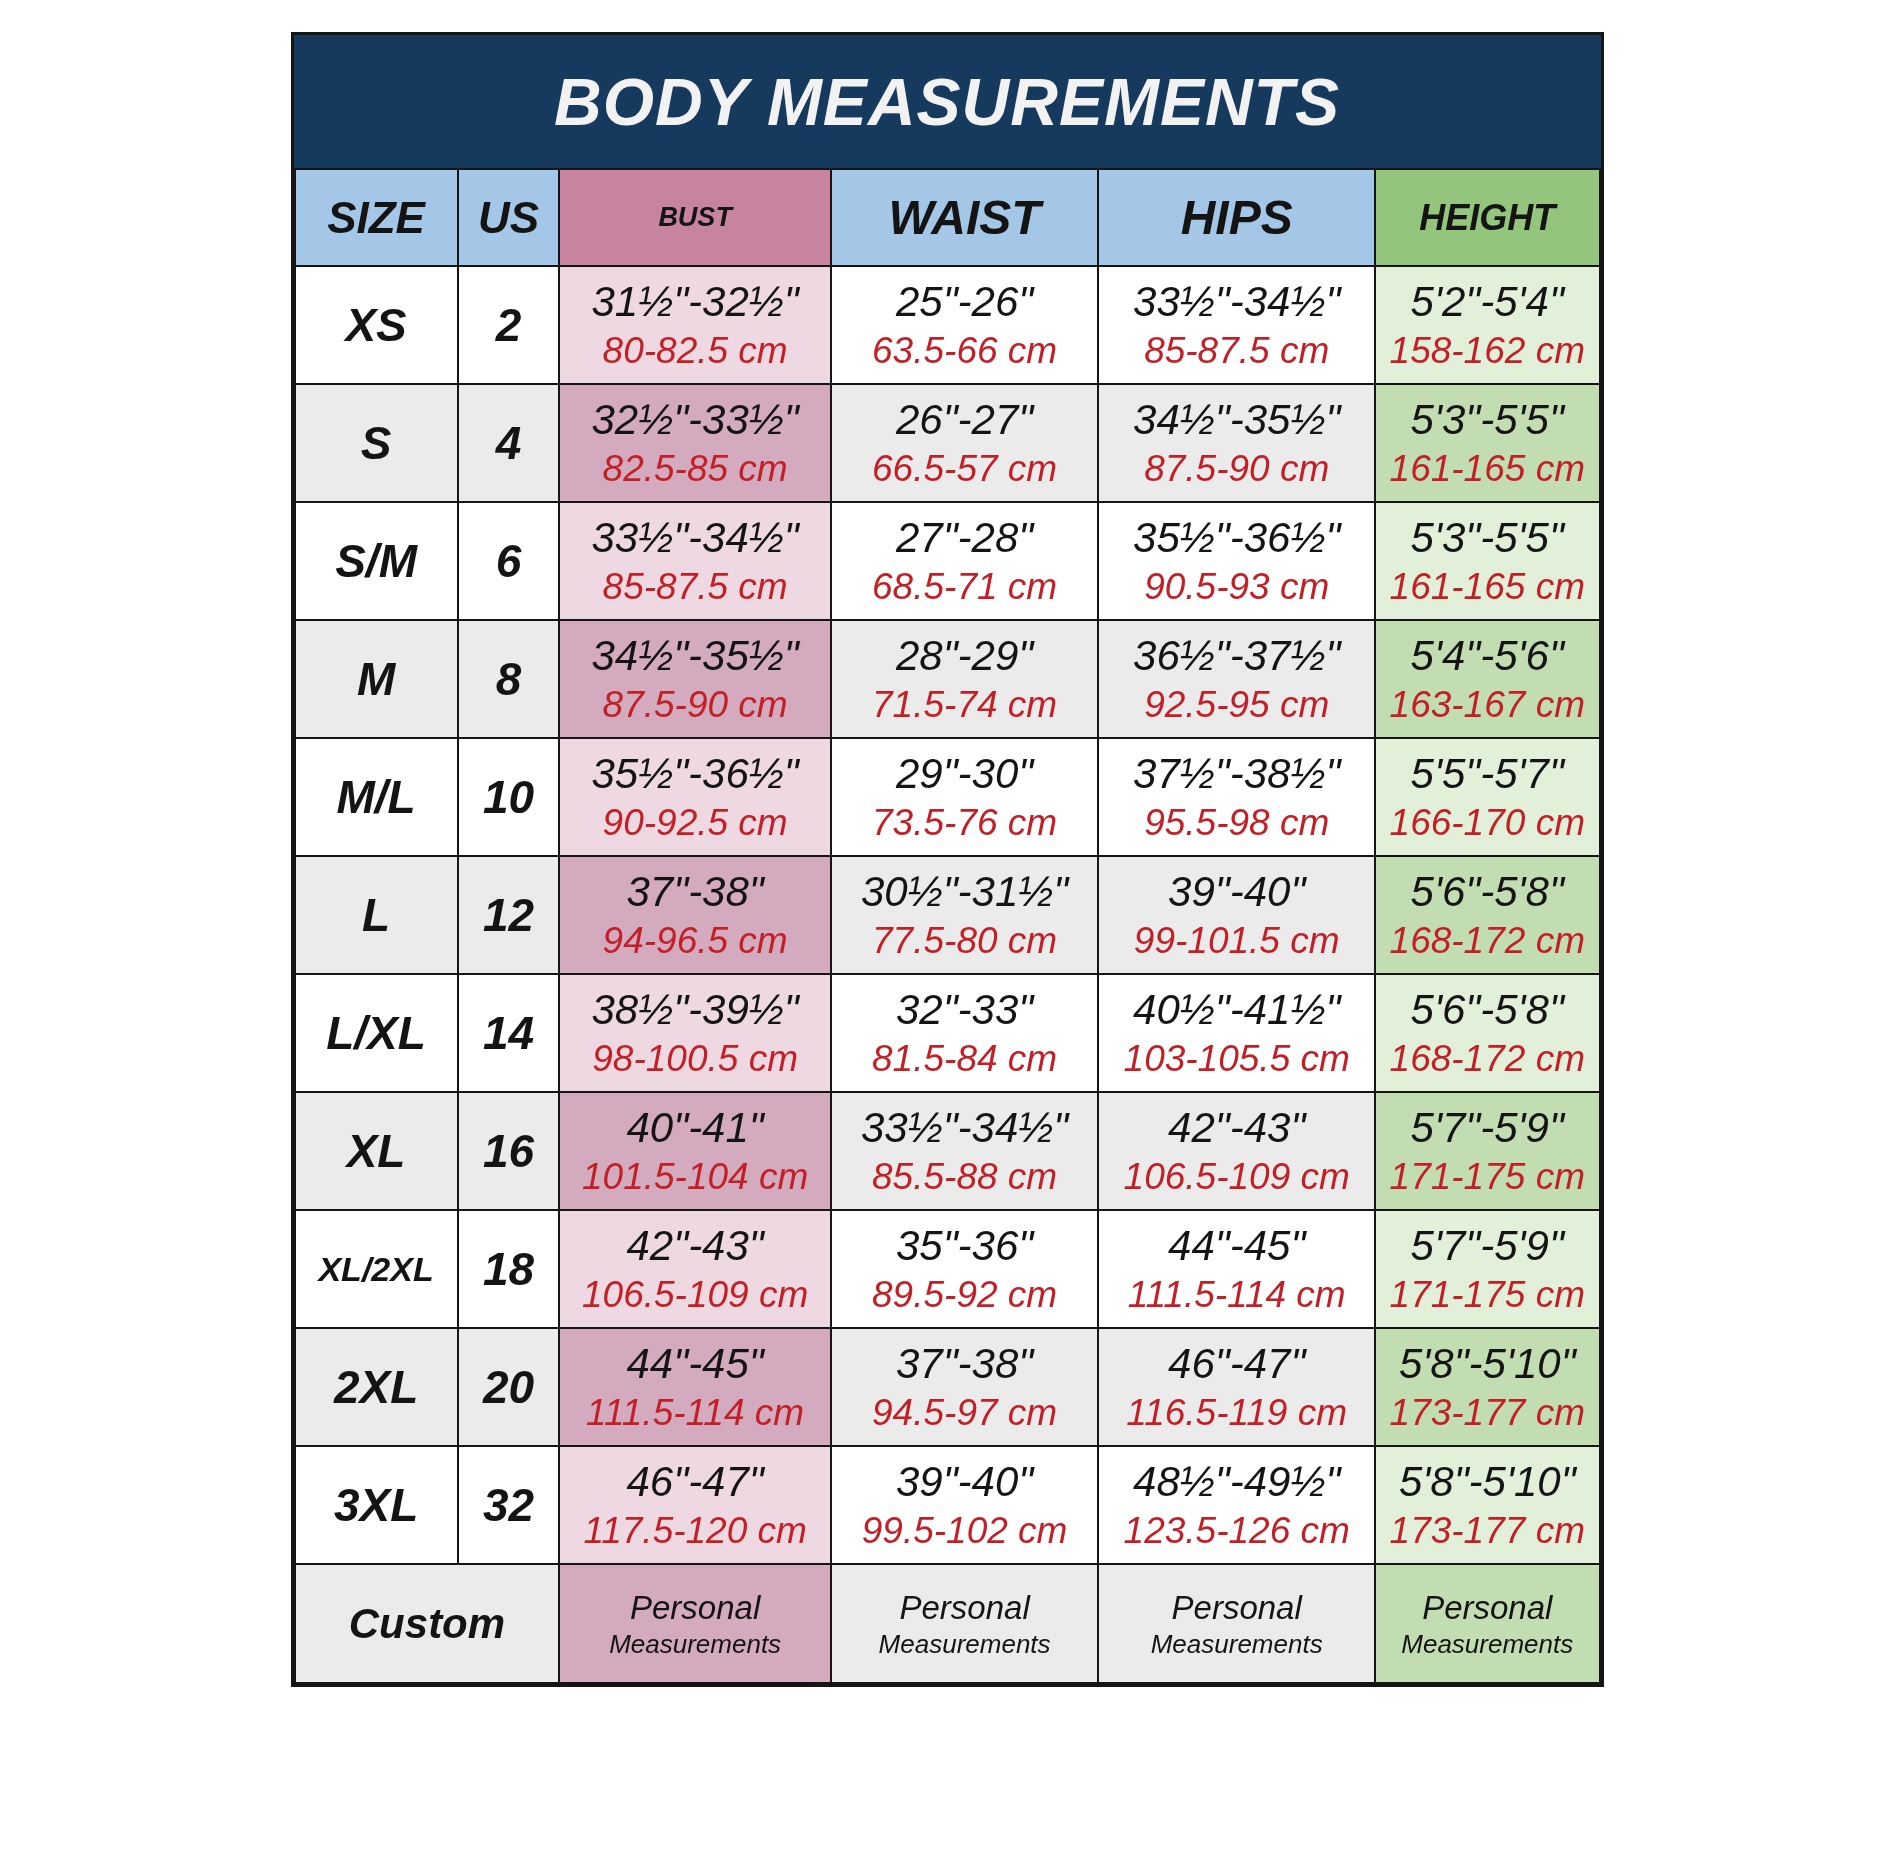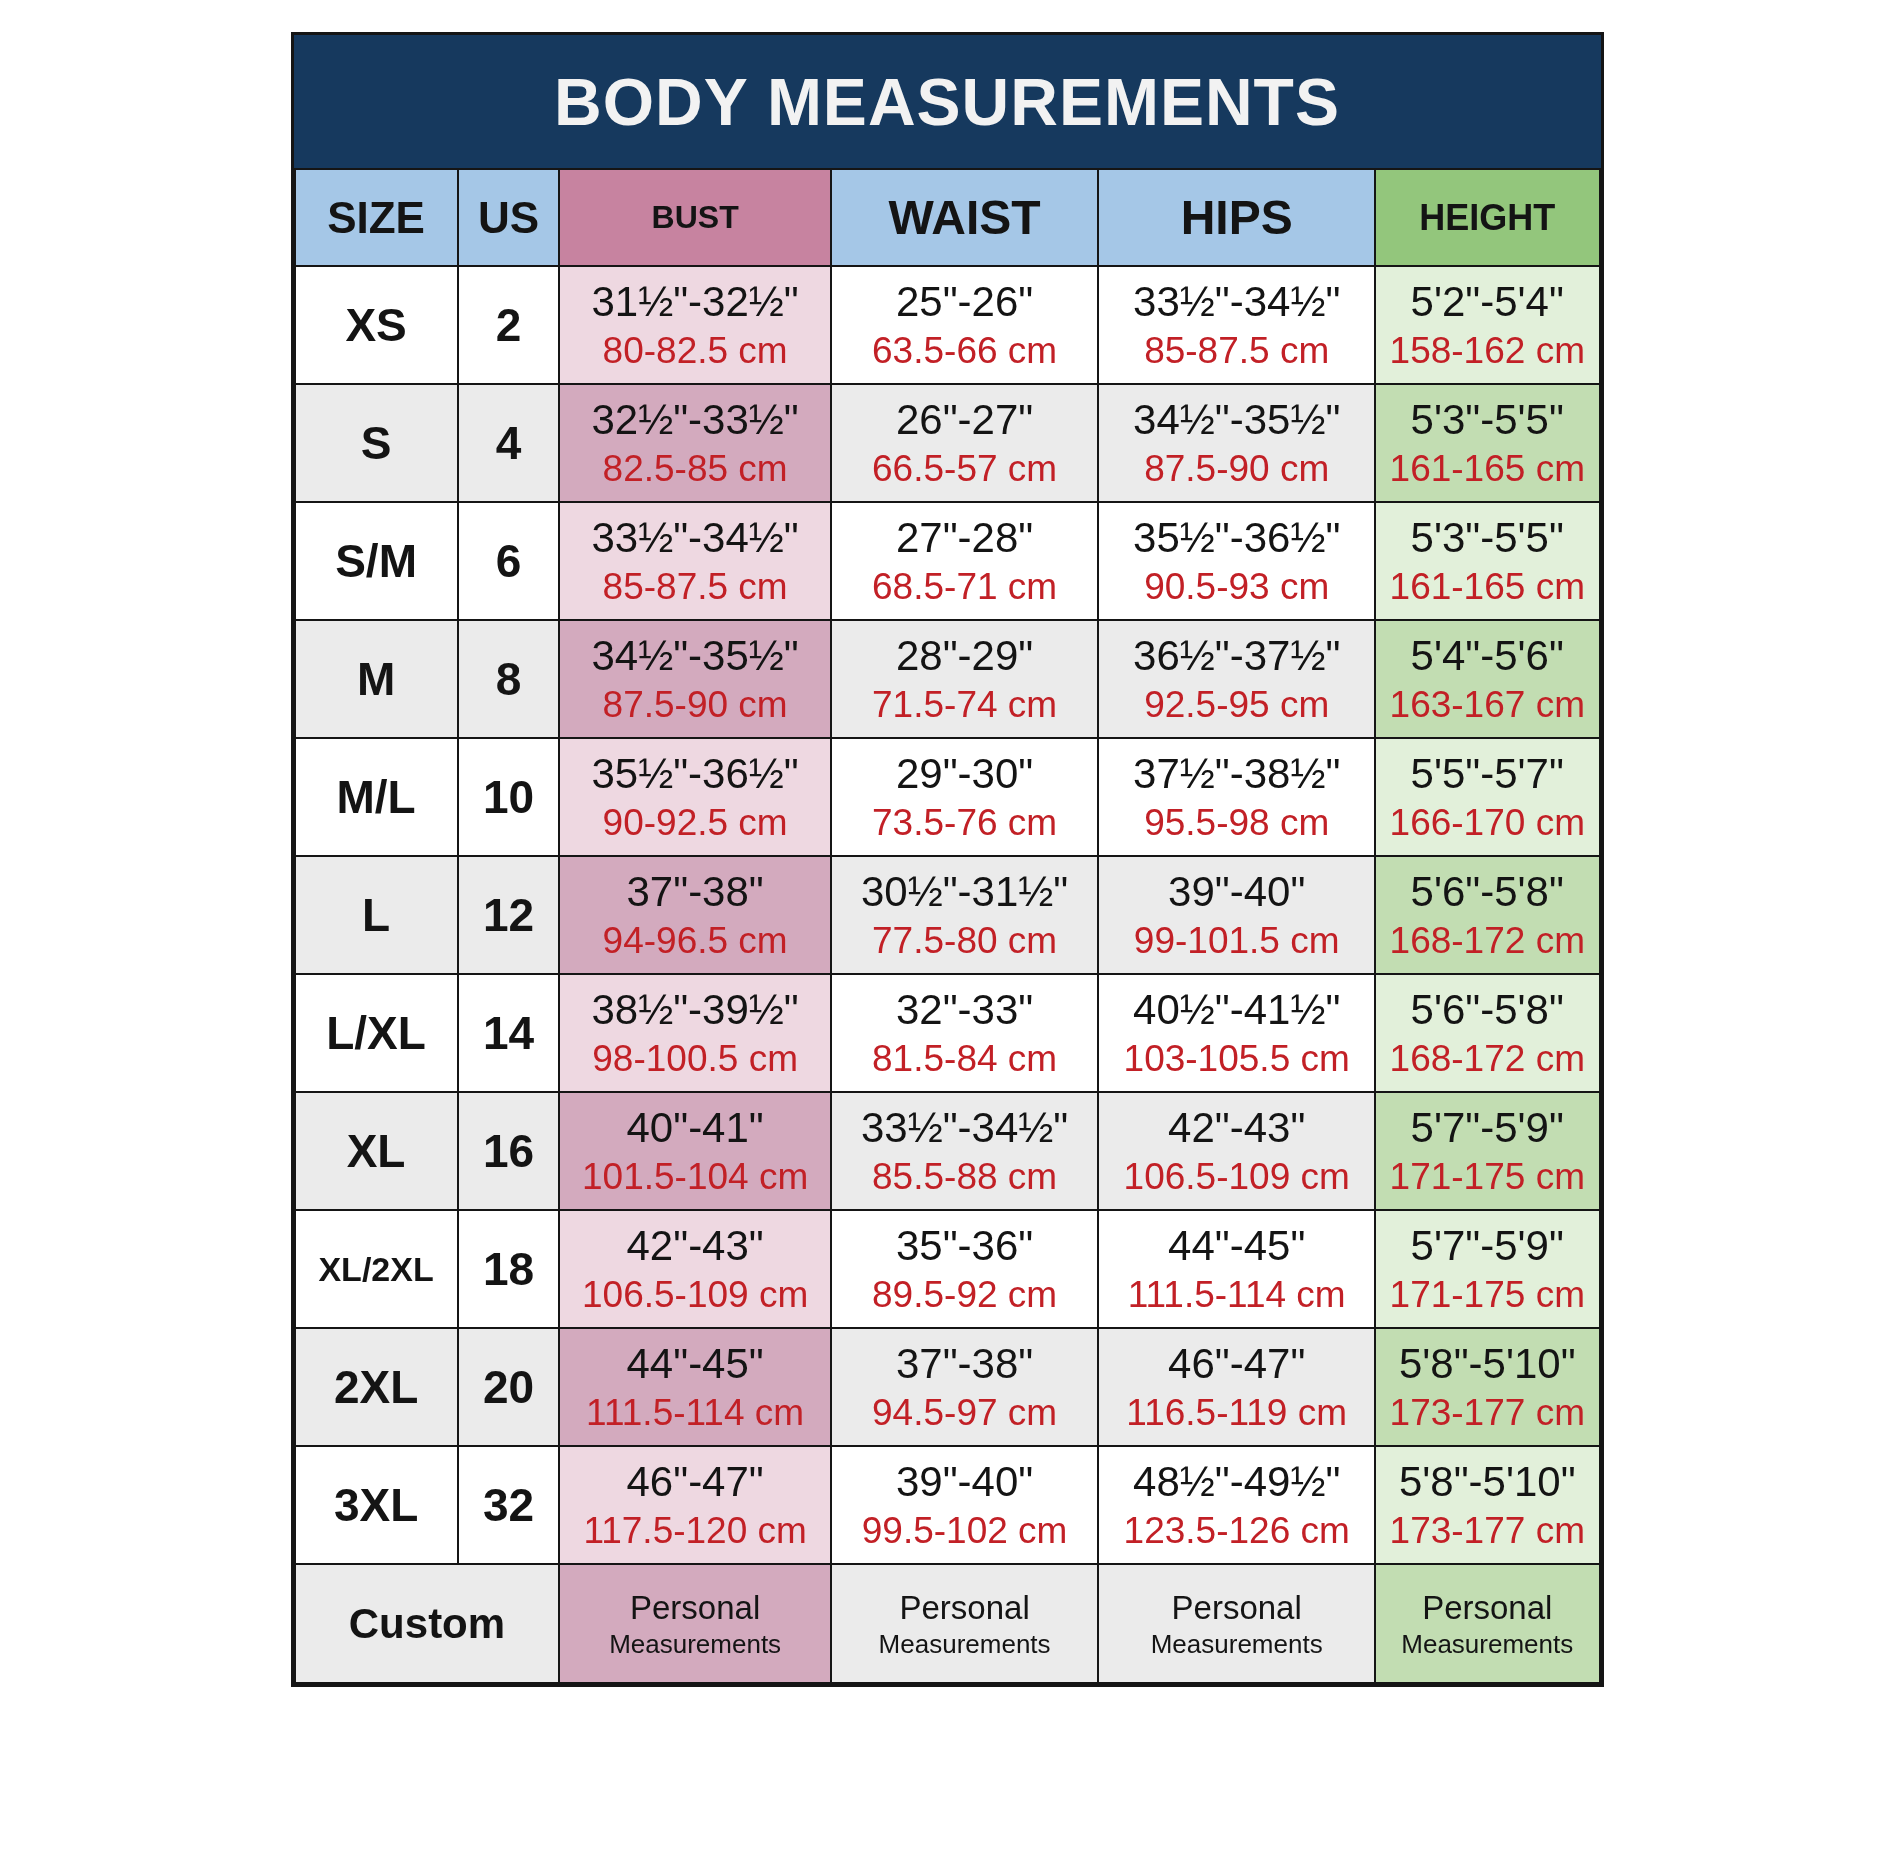--- a/index.html
+++ b/index.html
@@ -19,20 +19,21 @@
     margin:0;padding:0;background:#ffffff;
     width:1894px;height:1858px;
     font-family:"Liberation Sans", sans-serif;
     -webkit-font-smoothing:antialiased;
   }
   .chart{
     width:1313px;margin:32px auto 0;
     border:3px solid #151515;
     box-sizing:border-box;
     background:#0c4a6e;
+    font-style:italic;
   }
   .banner{
     background:var(--navy);
     color:#f2f2f2;
     display:flex;align-items:center;justify-content:center;
     font-weight:700;text-align:center;
   }
   .banner.top{height:133px;font-size:66px;letter-spacing:1px;}
   .banner.bottom{height:137px;font-size:70px;letter-spacing:2px;}
   table{
@@ -40,21 +41,21 @@
   }
   th,td{
     border:2px solid #151515;
     text-align:center;vertical-align:middle;
     padding:0;color:var(--ink);
     overflow:hidden;
   }
   tr.head-row th{height:95px;font-weight:700;margin-top:33px;}
   th.col-size,th.col-us{background:var(--light-blue);font-size:44px;}
   th.col-waist,th.col-hips{background:var(--light-blue);font-size:48px;}
-  th.col-bust{background:var(--pink-header);font-size:32px;}
+  th.col-bust{background:var(--pink-header);font-size:27px;}
   th.col-height{background:var(--green-header);font-size:36px;}
 
   tr.data-row{height:118px;}
   tr.data-row td{background:#ffffff;}
   tr.data-row:nth-child(even) td{background:var(--gray-row);}
   tr.data-row:nth-child(odd)  td.col-bust{background:var(--pink-light);}
   tr.data-row:nth-child(even) td.col-bust{background:var(--pink-dark);}
   tr.data-row:nth-child(odd)  td.col-height{background:var(--green-light);}
   tr.data-row:nth-child(even) td.col-height{background:var(--green-dark);}
 

